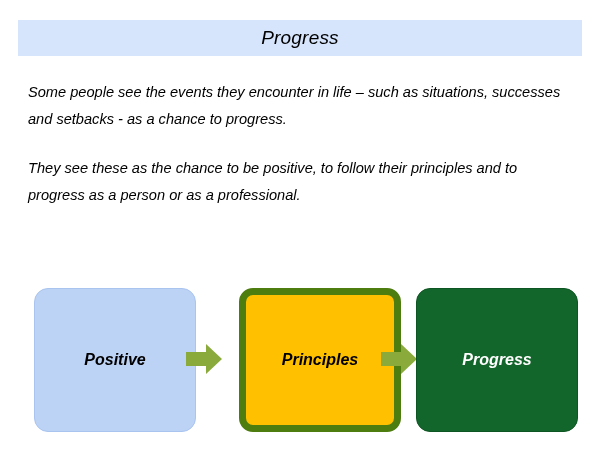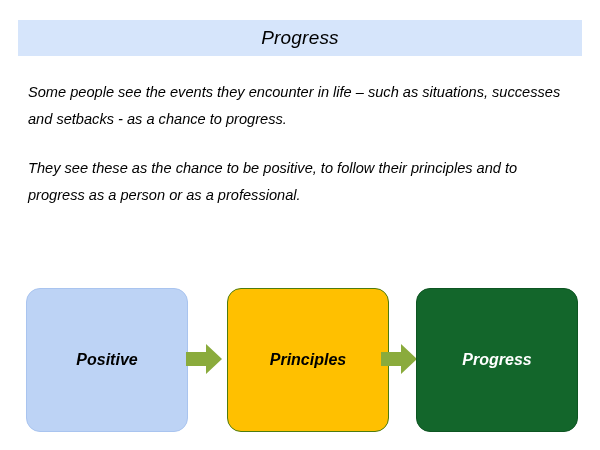--- a/index.html
+++ b/index.html
@@ -65,29 +65,29 @@
     align-items: center;
     justify-content: center;
     box-sizing: border-box;
   }
   .box-label {
     font-size: 16px;
     font-weight: bold;
     font-style: italic;
   }
   .box1 {
-    left: 0;
+    left: 8px;
     background: #bdd3f5;
     border: 1px solid #a9c4ef;
   }
   .box1 .box-label { color: #000000; }
   .box2 {
-    left: 201px;
+    left: 213px;
     background: #ffc000;
-    border: 1px solid #4d7c0f;
+    border: 7px solid #4d7c0f;
   }
   .box2 .box-label { color: #000000; }
   .box3 {
     left: 390px;
     background: #13662b;
     border: 1px solid #0d5522;
   }
   .box3 .box-label { color: #ffffff; }
 
   .arrow {

